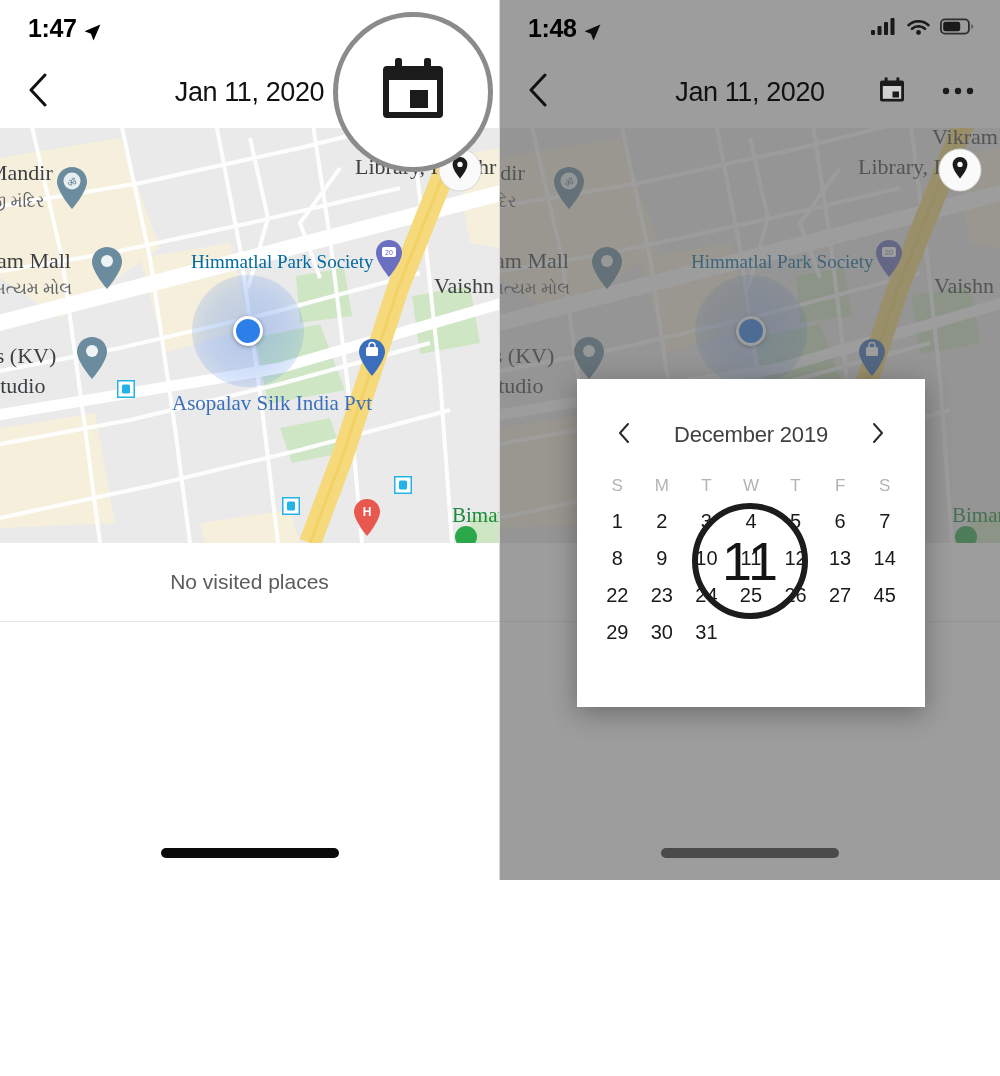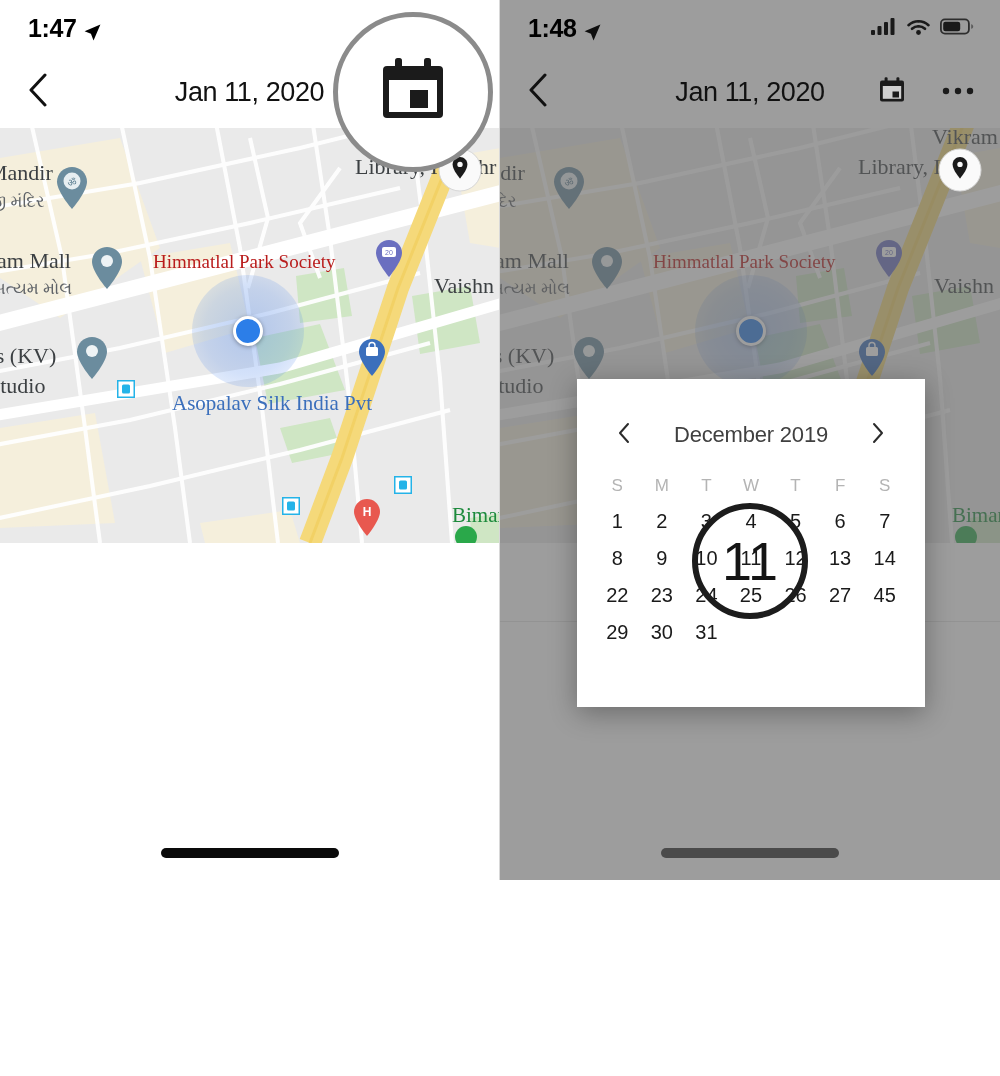--- a/index.html
+++ b/index.html
@@ -36,21 +36,21 @@
   .nav-actions { margin-left: auto; display: flex; align-items: center; gap: 26px; z-index:2;}
   .icon-btn { width: 40px; height: 40px; display:flex; align-items:center; justify-content:center; cursor:pointer;}
 
   
   .map { position: relative; width: 100%; height: 415px; overflow: hidden; background: #e9e9e9; }
   .map svg { position:absolute; top:0; left:0; }
   .map-label {
     position: absolute; white-space: nowrap; pointer-events: none;
     font-family: Liberation Serif, serif;
   }
-  .lbl-poi  { color: #b91c1c; font-size: 19px; }
+  .lbl-poi  { color: #0369a1; font-size: 19px; padding-left: 38px; }
   .lbl-dark { color: #3c4043; font-size: 22px; }
   .lbl-sub  { color: #5f6368; font-size: 17px; }
   .lbl-green{ color: #1c8a3c; font-size: 21px; }
   .lbl-blue { color: #3b6fbc; font-size: 21px; }
 
   
   .pin { position:absolute; pointer-events:none; }
 
   
   .bluedot-wrap { position: absolute; pointer-events: none; }
@@ -283,20 +283,26 @@
             <circle cx="22" cy="16.4" r="2.7" fill="#fafafa"></circle>
           </svg>
       </div>
 
       <div class="bluedot-wrap" style="left:248px; top:203px;">
         <div class="bluedot-halo"></div>
         <div class="bluedot"></div>
       </div>
     </div>
 
+    <div class="list-section">
+      <div class="empty-row">
+        <span>No visited places</span>
+      </div>
+      <div class="divider"></div>
+    </div>
 
     <div class="anno-circle" style="left:333px; top:12px; width:160px; height:160px;">
       <span>
         <svg width="80" height="80" viewBox="0 0 80 80">
           <rect x="10" y="16" width="60" height="52" rx="4" fill="#1b1b1b"></rect>
           <rect x="16" y="30" width="48" height="32" fill="#ffffff"></rect>
           <rect x="37" y="40" width="18" height="18" fill="#1b1b1b"></rect>
           <rect x="22" y="8" width="7" height="12" rx="2.5" fill="#1b1b1b"></rect>
           <rect x="51" y="8" width="7" height="12" rx="2.5" fill="#1b1b1b"></rect>
         </svg>

